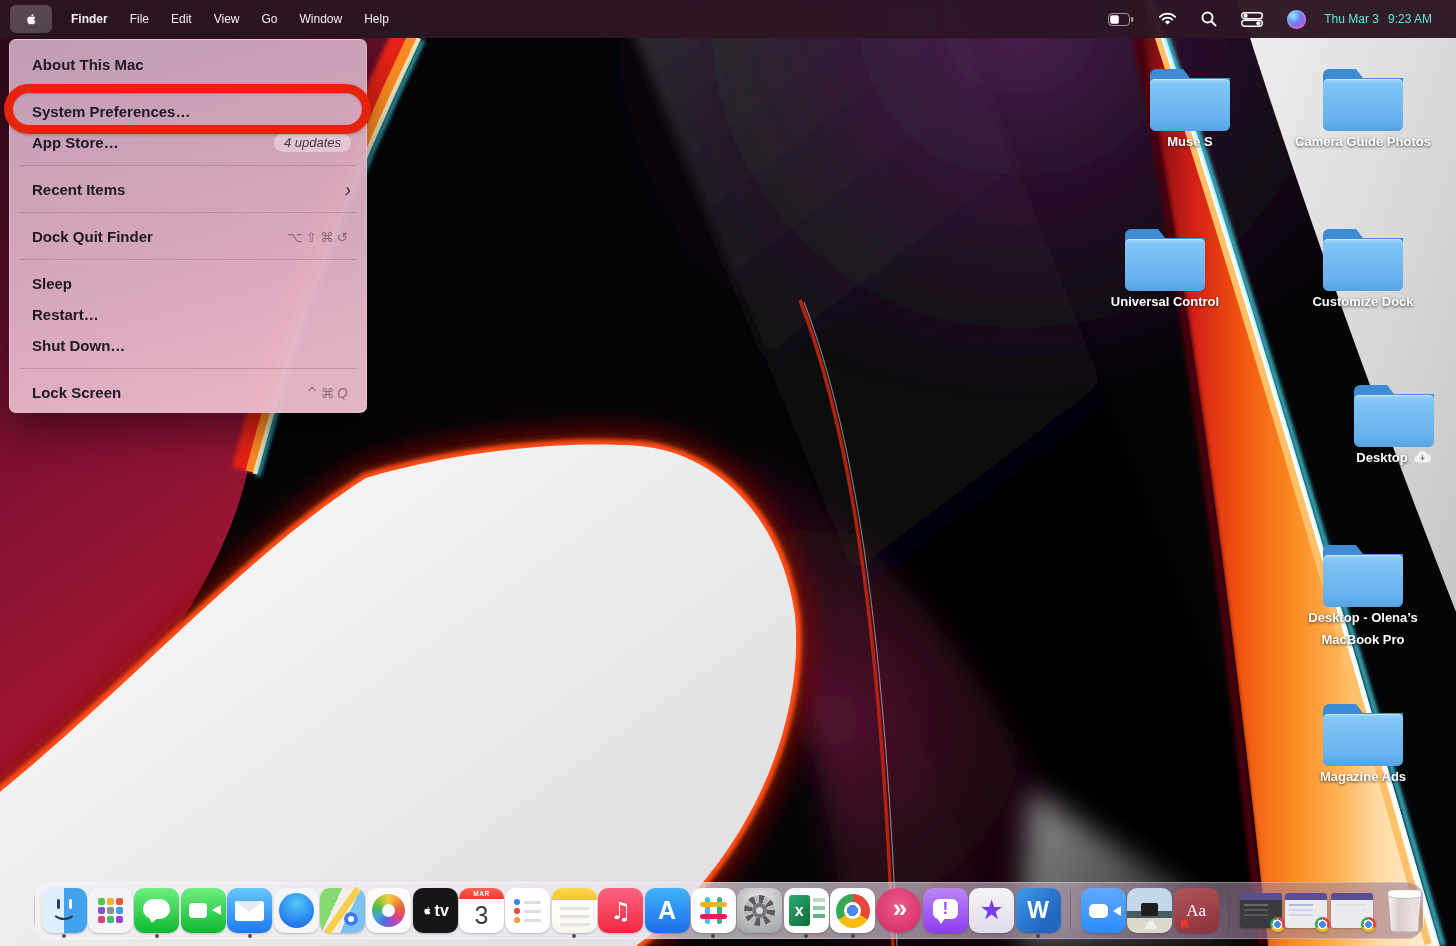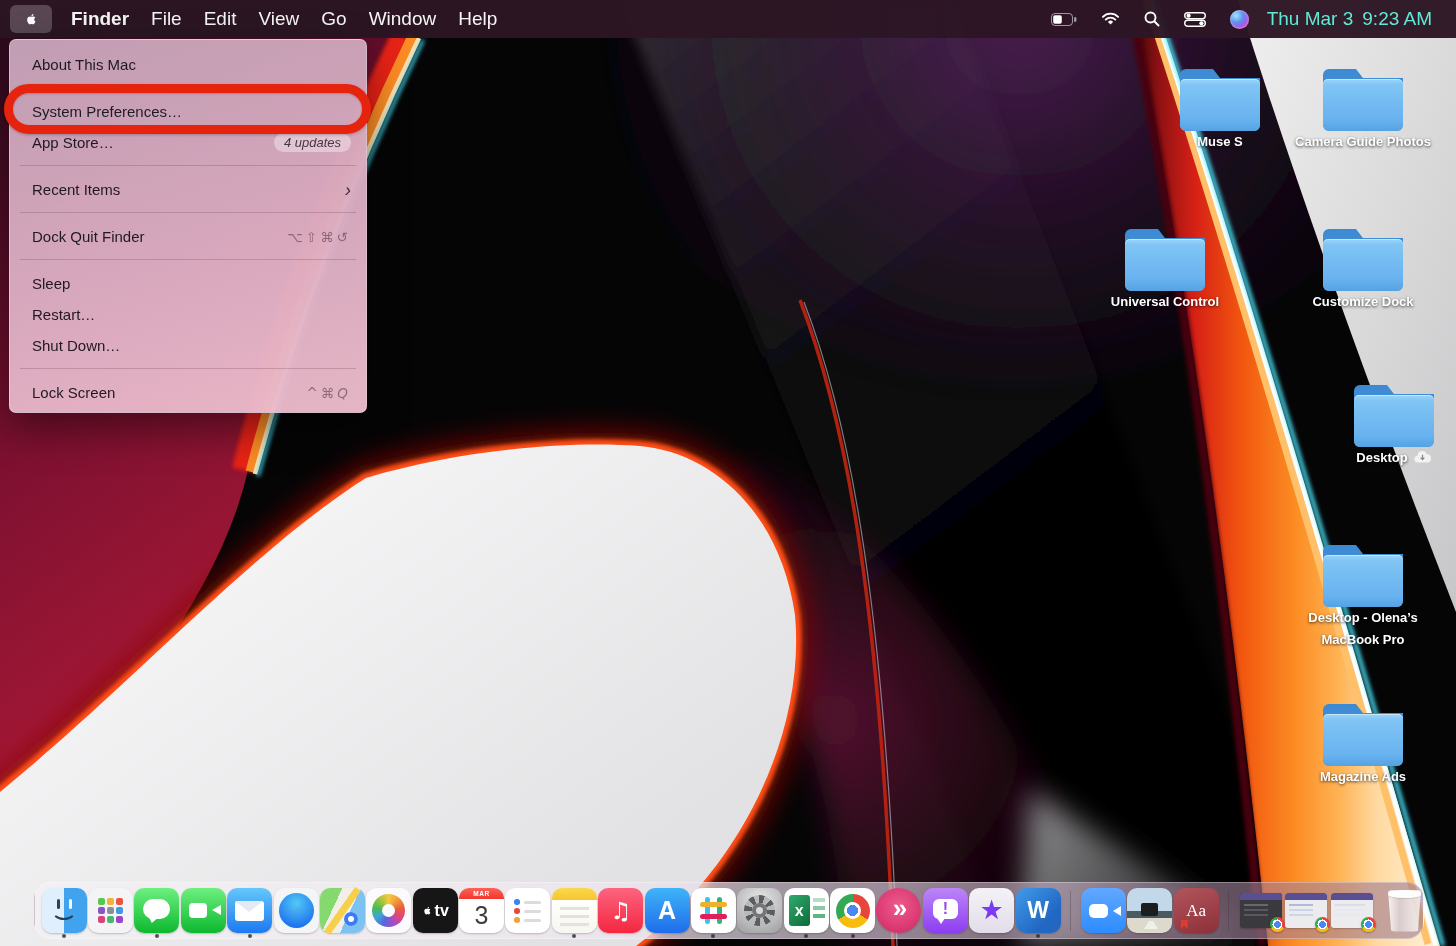--- a/index.html
+++ b/index.html
@@ -2,38 +2,38 @@
 <html><head>
 <meta charset="utf-8">
 <style>
   :root{ --ui:"Liberation Sans","DejaVu Sans",sans-serif; }
   html,body{margin:0;padding:0;}
   body{width:1456px;height:946px;overflow:hidden;position:relative;background:#050506;font-family:var(--ui);}
   .wallpaper{position:absolute;inset:0;width:1456px;height:946px;display:block;}
 
   
   .menubar{position:absolute;left:0;top:0;width:100%;height:38px;background:rgba(44,22,36,.97);
-    display:flex;align-items:center;padding:0 24px 0 10px;box-sizing:border-box;color:#fff;font-size:19px;z-index:40;}
+    display:flex;align-items:center;padding:0 24px 0 10px;box-sizing:border-box;color:#fff;font-size:12px;z-index:40;}
   .apple-btn{width:42px;height:28px;border-radius:6px;background:rgba(255,255,255,.22);display:flex;align-items:center;justify-content:center;margin-right:8px;flex:0 0 auto;}
   .apple-btn svg{width:15px;height:18px;fill:#fff;}
   .mb-item{padding:0 11px;line-height:38px;white-space:nowrap;color:rgba(255,255,255,.96);}
   .mb-item.active{font-weight:700;}
   .mb-spacer{flex:1;}
   .status{display:flex;align-items:center;gap:24px;margin-right:18px;}
   .status svg{display:block;}
   .siri-orb{width:19px;height:19px;border-radius:50%;background:radial-gradient(circle at 32% 30%,#9fe8f8 0%,#5f8df2 38%,#b44fe0 68%,#e0497e 92%);box-shadow:inset 0 0 3px rgba(255,255,255,.6);}
   .clock{display:flex;gap:9px;white-space:nowrap;color:#5eead4;}
 
   
   .menu-panel{position:absolute;left:9px;top:39px;width:358px;box-sizing:border-box;border-radius:7px;
     background:linear-gradient(165deg,rgba(198,163,184,.97) 0%,rgba(208,167,188,.97) 30%,rgba(221,174,195,.97) 62%,rgba(236,188,203,.97) 100%);
     border:1px solid rgba(255,255,255,.28);box-shadow:0 16px 42px rgba(0,0,0,.45);
     padding:9px 0 4px;z-index:50;color:#201922;font-size:15px;}
   .menu-row{height:31px;display:flex;align-items:center;padding:0 15px 0 22px;}
-  .menu-row .lbl{white-space:nowrap;}
+  .menu-row .lbl{white-space:nowrap;font-weight:bold;}
   .menu-row .right{margin-left:auto;display:flex;align-items:center;font-style:italic;}
   .shortcut{font-family:"DejaVu Sans",sans-serif;font-size:13.5px;letter-spacing:3px;color:rgba(92,62,78,.62);}
   .badge{background:rgba(255,255,255,.38);border-radius:10px;padding:2px 10px;font-size:13px;color:#4a3642;}
   .chev{font-size:18px;line-height:1;color:#33262e;}
   .mdiv{height:1px;background:rgba(80,40,60,.22);margin:7px 10px 8px;}
 
   
   .ring{position:absolute;left:4px;top:84px;width:367px;height:50px;box-sizing:border-box;
     border:9px solid #e6240e;border-radius:27px;z-index:60;box-shadow:0 1px 3px rgba(0,0,0,.25), inset 0 1px 2px rgba(0,0,0,.2);}
 
@@ -359,21 +359,21 @@
       <span class="lbl">Lock Screen</span>
       <span class="right">
         <span class="shortcut">^⌘Q</span>
       </span>
     </div>
   </div>
 
 <div class="ring"></div>
 
 <div id="folders">
-    <div class="folder" style="left: 1145px; top: 67px;">
+    <div class="folder" style="left: 1115px; top: 67px;">
       <div class="f-ic"></div>
       <div class="f-lblwrap"><span class="f-lbl">Muse S</span></div>
     </div>
     <div class="folder" style="left: 1288px; top: 67px;">
       <div class="f-ic"></div>
       <div class="f-lblwrap"><span class="f-lbl">Camera Guide Photos</span></div>
     </div>
     <div class="folder" style="left: 1090px; top: 227px;">
       <div class="f-ic"></div>
       <div class="f-lblwrap"><span class="f-lbl">Universal Control</span></div>

